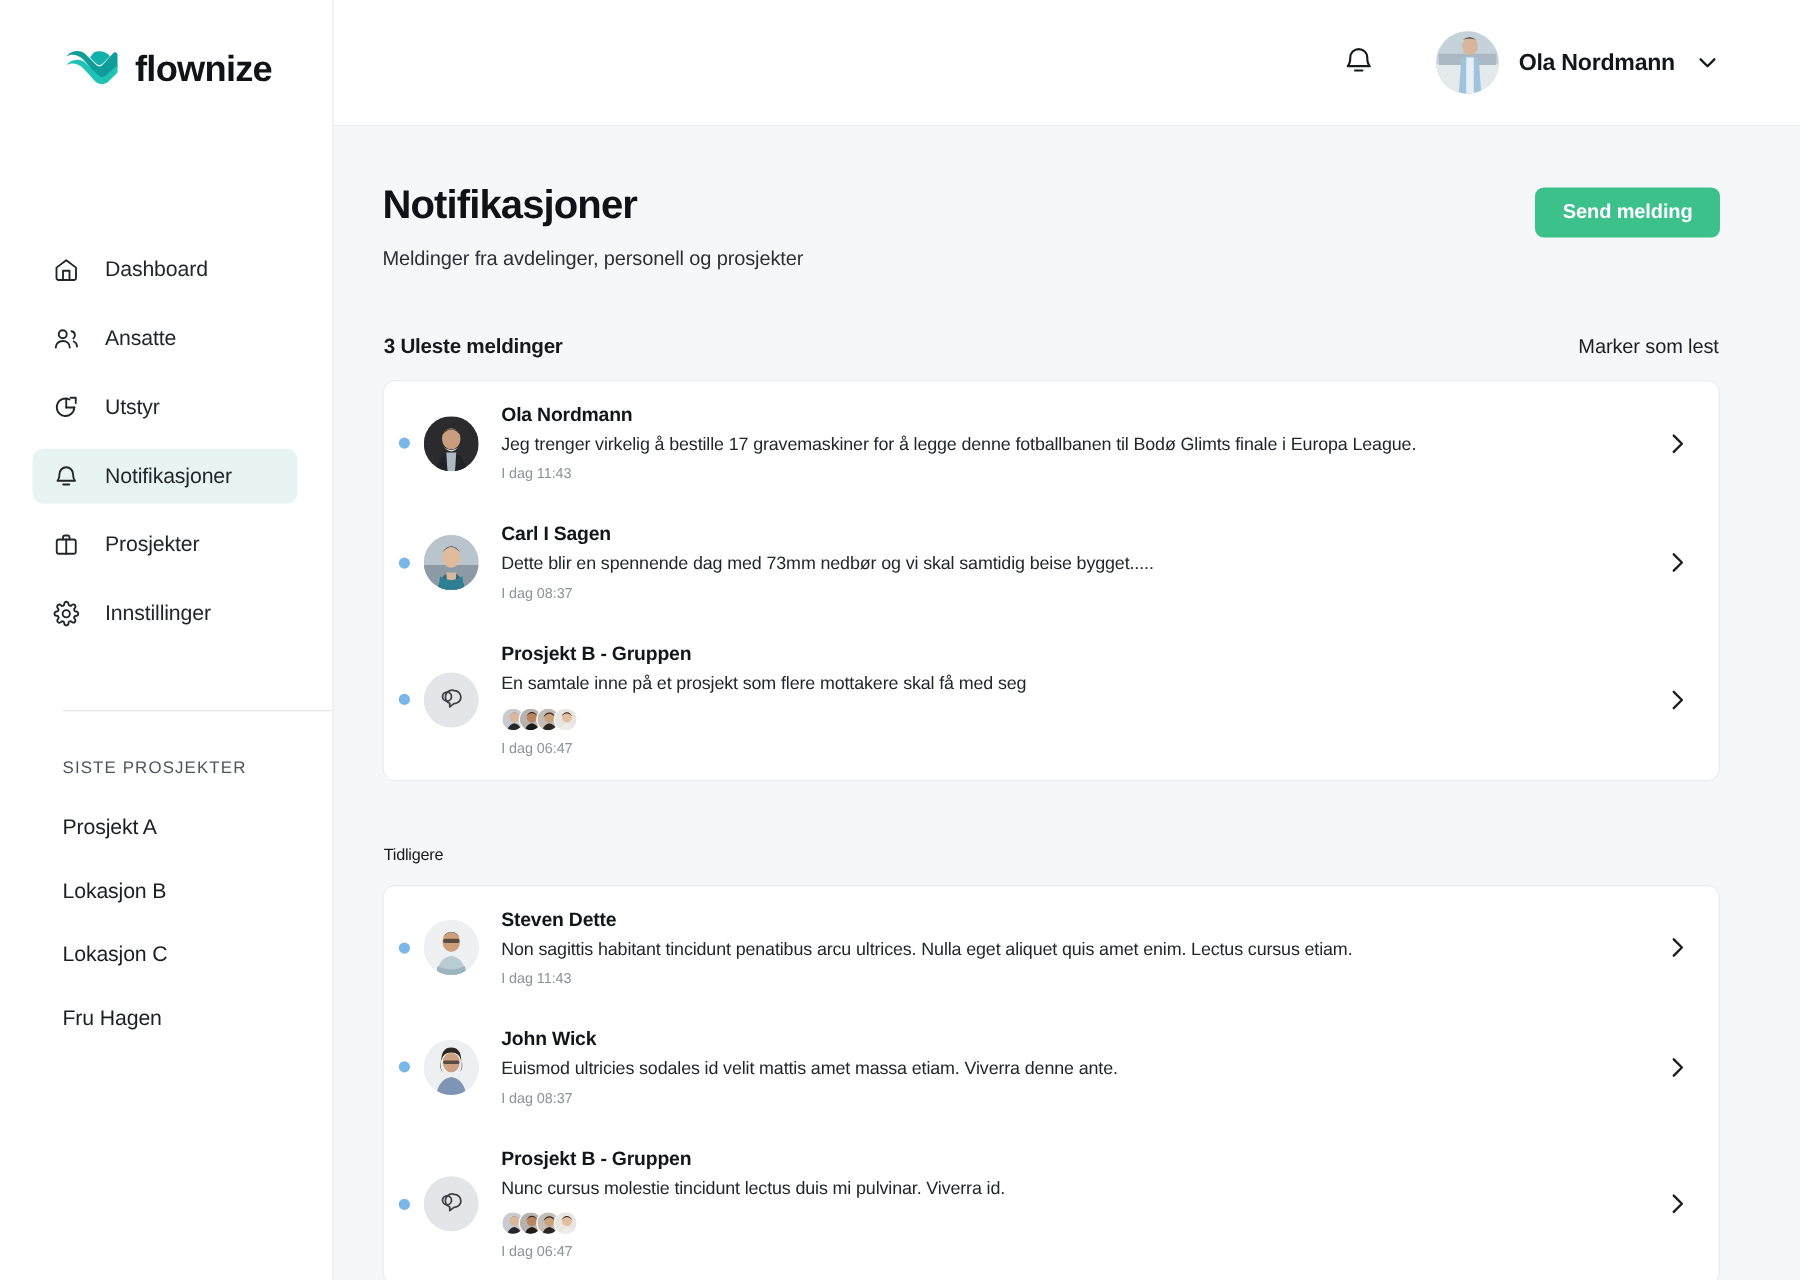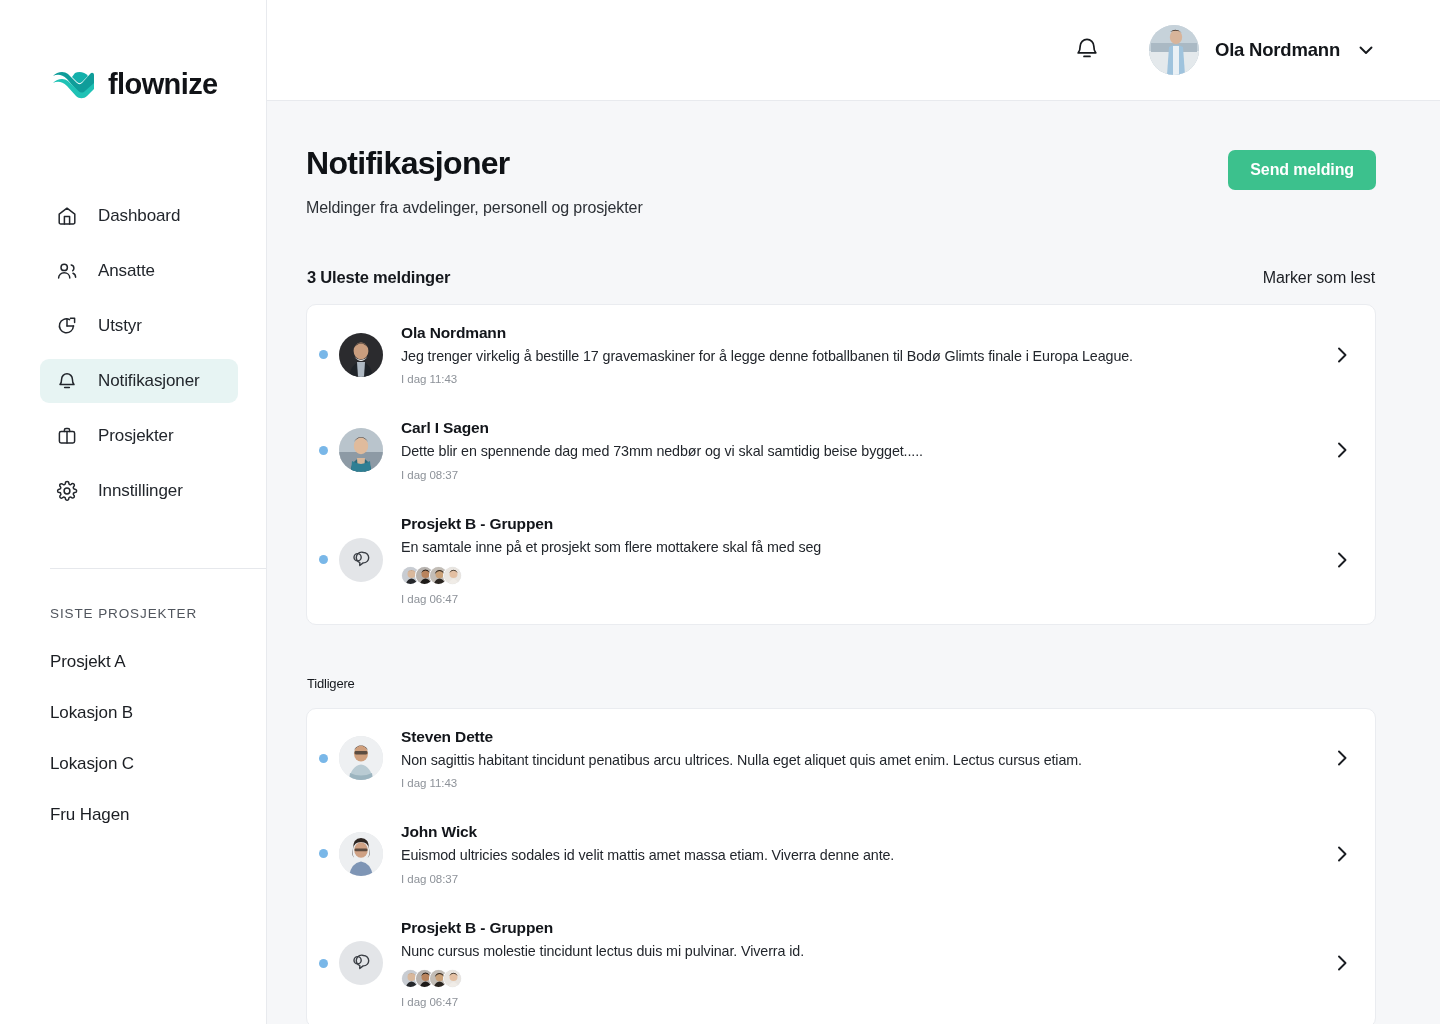--- a/index.html
+++ b/index.html
@@ -14,29 +14,29 @@
 
   
   .sidebar {
     width: 267px; height: 1024px;
     background: #ffffff;
     border-right: 1px solid #e8eaee;
     flex: 0 0 267px;
     position: relative;
   }
   .brand {
-    display: flex; align-items: flex-end; gap: 12px;
+    display: flex; align-items: flex-start; gap: 12px;
     padding: 40px 0 0 52px; height: 101px;
   }
   .brand-mark { width: 44px; height: 30px; flex: 0 0 44px; }
   .brand-name {
     font-size: 29px; font-weight: 700; letter-spacing: -0.6px; color: #111317;
   }
 
-  .nav { margin-top: 93px; padding: 0 28px 0 40px; }
+  .nav { margin-top: 93px; padding: 0 28px 0 26px; }
   .nav-item {
     display: flex; align-items: center; gap: 20px;
     height: 44px; padding: 0 14px 0 16px;
     border-radius: 9px; margin-bottom: 11px;
     cursor: pointer; color: #22262c;
   }
   .nav-item.active { background: #e7f4f3; }
   .nav-item .nav-ico { width: 22px; height: 22px; flex: 0 0 22px; display: block; }
   .nav-label { font-size: 17px; letter-spacing: -0.1px; }
 

